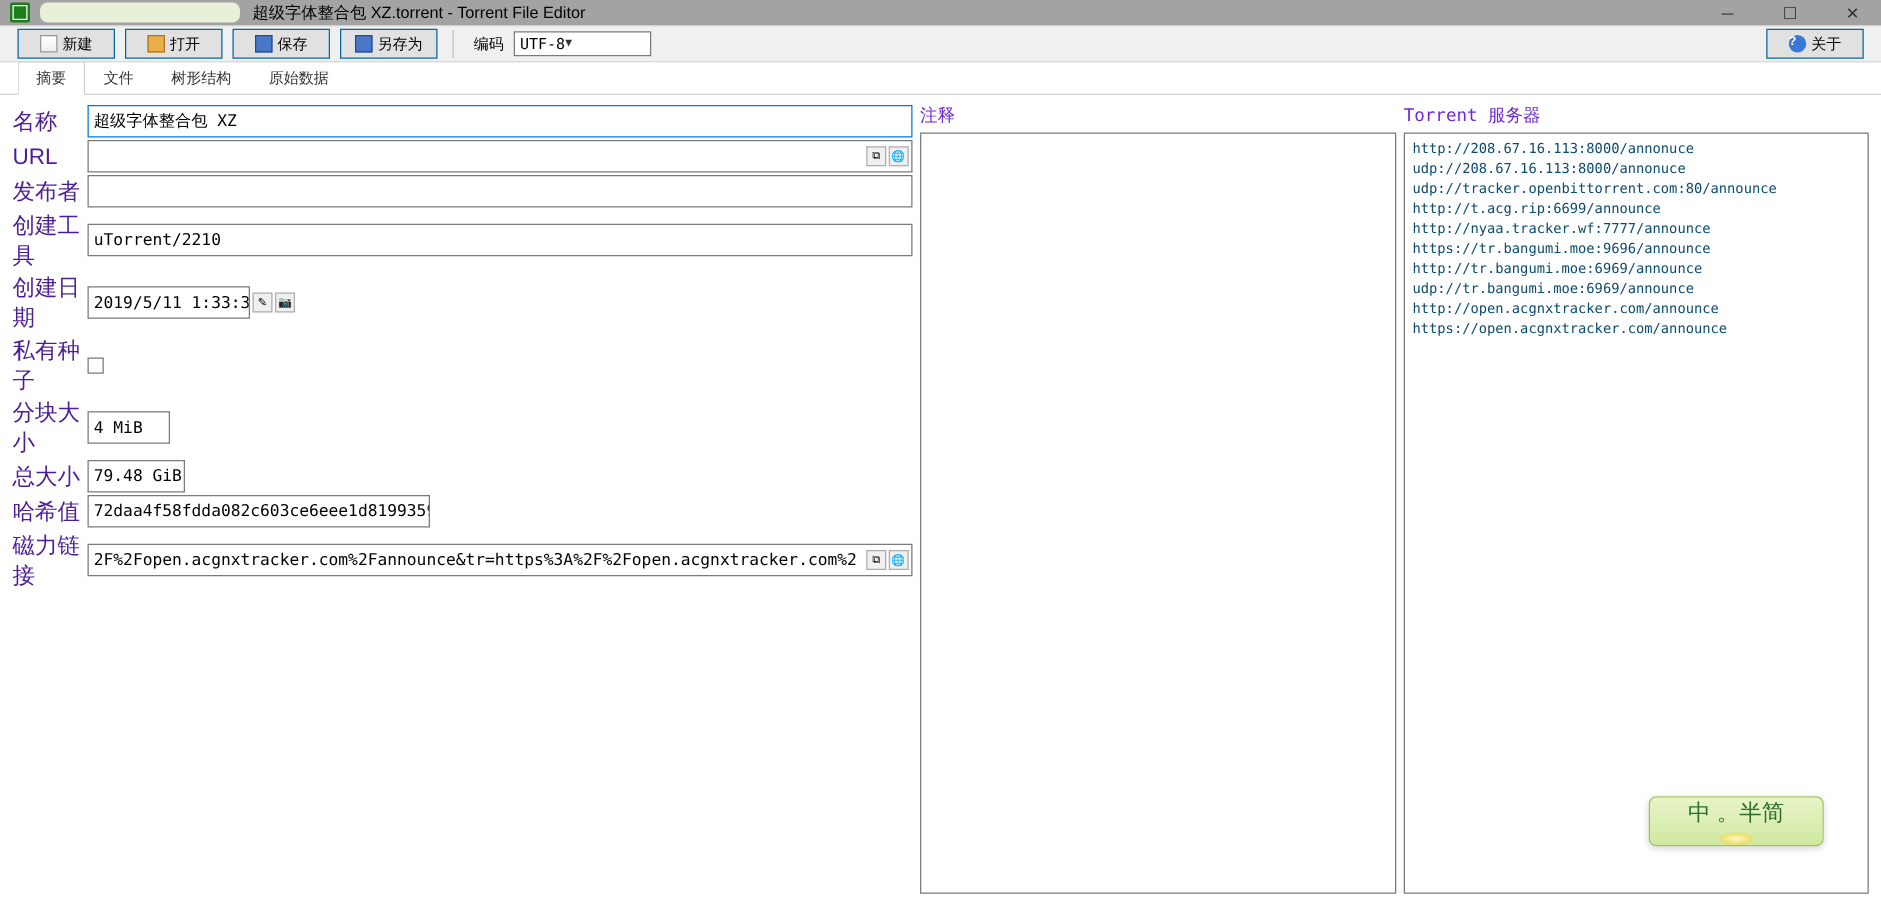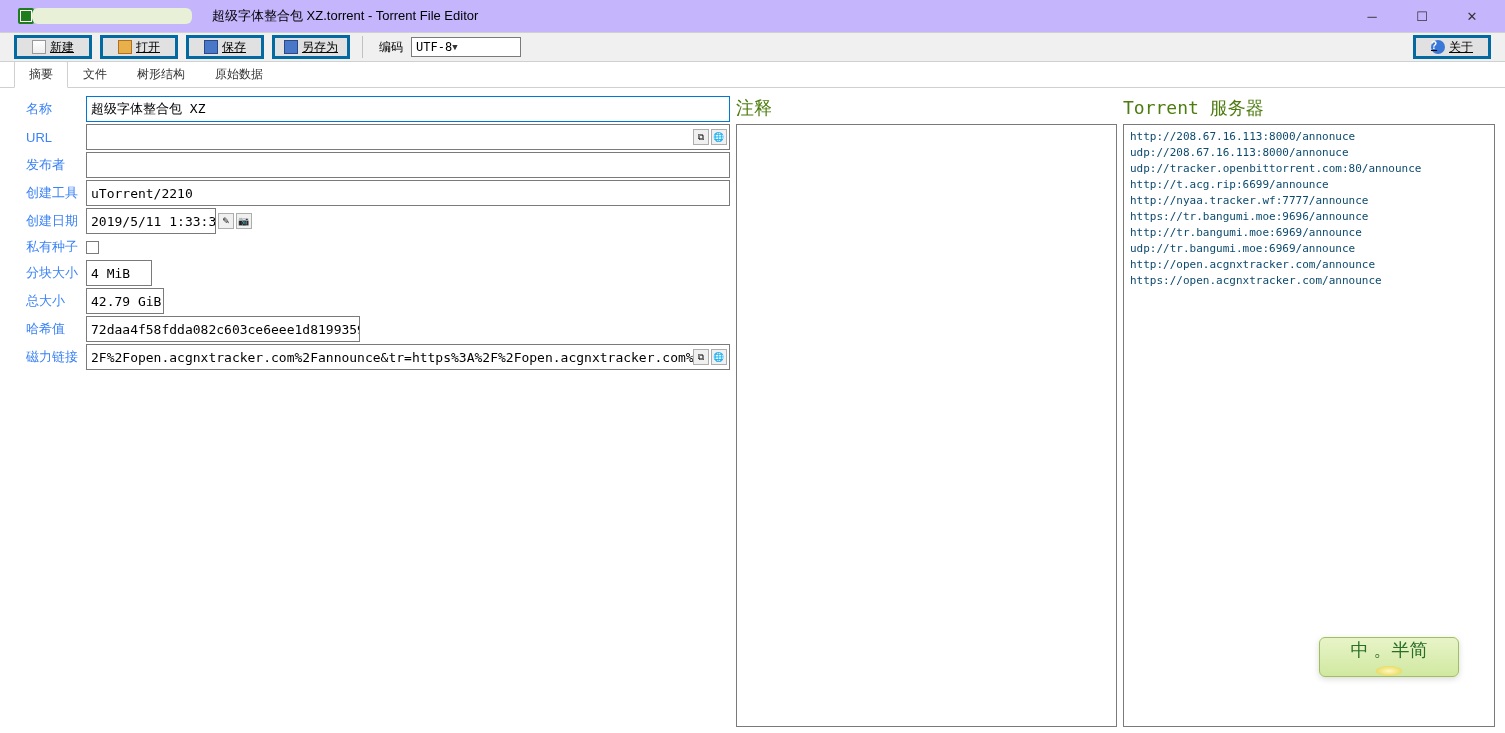--- a/index.html
+++ b/index.html
@@ -5,25 +5,25 @@
 * { box-sizing: border-box; margin: 0; padding: 0; }
 body {
   font-family: "Microsoft YaHei", "SimSun", sans-serif;
   font-size: 12px;
   background: #fff;
   overflow: hidden;
   width: 1505px;
   height: 733px;
 }
 .titlebar {
-  height: 32px;
-  display: flex;
-  align-items: center;
-  padding: 0 18px;
-  background: #c4b5fd;
+  height: 20px;
+  display: flex;
+  align-items: center;
+  padding: 0 8px;
+  background: #a3a3a3;
 }
 .titlebar .app-icon {
   width: 16px; height: 16px;
   background: #1e7e1e;
   margin-right: 8px;
   border-radius: 2px;
   position: relative;
 }
 .titlebar .app-icon::after {
   content: "";
@@ -42,30 +42,29 @@
   border-top: 1px solid #d0d0d0;
   border-bottom: 1px solid #d0d0d0;
   display: flex;
   align-items: center;
   padding: 0 14px;
   gap: 8px;
 }
 .tb-btn {
   height: 24px;
   min-width: 78px;
-  border: 3px solid #0369a1;
+  border: 1px solid #0369a1;
   background: #e1e1e1;
   display: flex;
   align-items: center;
   justify-content: center;
   gap: 4px;
   font-size: 12px;
   color: #000;
   padding: 0 8px;
-  text-decoration: underline;
 }
 .tb-btn .ico { width: 14px; height: 14px; display: inline-block; }
 .tb-sep { width:1px; height:22px; background:#c0c0c0; margin:0 4px; }
 .enc-label { font-size: 12px; color:#000; margin-left:4px; }
 .enc-select {
   width: 110px; height: 20px;
   border: 1px solid #7a7a7a;
   background: #fff;
   display: flex; align-items: center;
   padding: 0 4px;
@@ -101,21 +100,21 @@
 .content {
   display: flex;
   height: calc(733px - 30px - 30px - 26px);
   padding: 8px 10px;
   gap: 6px;
 }
 .col-left { width: 720px; }
 .col-mid { flex: 1; display:flex; flex-direction:column; }
 .col-right { width: 372px; display:flex; flex-direction:column; }
 
-.section-label { font-size: 18px; color:#4d7c0f; margin-bottom: 4px; font-family:"SimSun",monospace;}
+.section-label { font-size: 14px; color:#6d28d9; margin-bottom: 4px; font-family:"SimSun",monospace;}
 .big-textarea {
   flex: 1;
   border: 1px solid #7a7a7a;
   background: #fff;
   padding: 4px 6px;
   font-family: "SimSun", monospace;
   font-size: 11px;
   line-height: 16px;
   color:#0c4a6e;
   white-space: pre;
@@ -123,24 +122,23 @@
 }
 
 .form-row {
   display: flex;
   align-items: center;
   margin-bottom: 2px;
   min-height: 22px;
 }
 .form-label {
   width: 60px;
-  font-size: 13px;
-  color: #3b82f6;
+  font-size: 18px;
+  color: #4c1d95;
   font-family:"SimSun",sans-serif;
-  margin-left:16px;
 }
 .form-input {
   height: 26px;
   border: 1px solid #7a7a7a;
   background: #fff;
   padding: 0 4px;
   font-family: "SimSun", monospace;
   font-size: 13px;
   color:#000;
   display: flex;
@@ -287,21 +285,21 @@
       <div class="form-label">分块大小</div>
       <div class="form-input" style="width:66px">
           <span>4 MiB</span>
         </div>
     </div>
 
 
     <div class="form-row">
       <div class="form-label">总大小</div>
       <div class="form-input" style="width:78px">
-          <span>42.79 GiB</span>
+          <span>79.48 GiB</span>
         </div>
     </div>
 
     <div class="form-row">
       <div class="form-label">哈希值</div>
       <div class="form-input" style="width:274px">
           <span>72daa4f58fdda082c603ce6eee1d8199359434</span>
         </div>
     </div>
 

